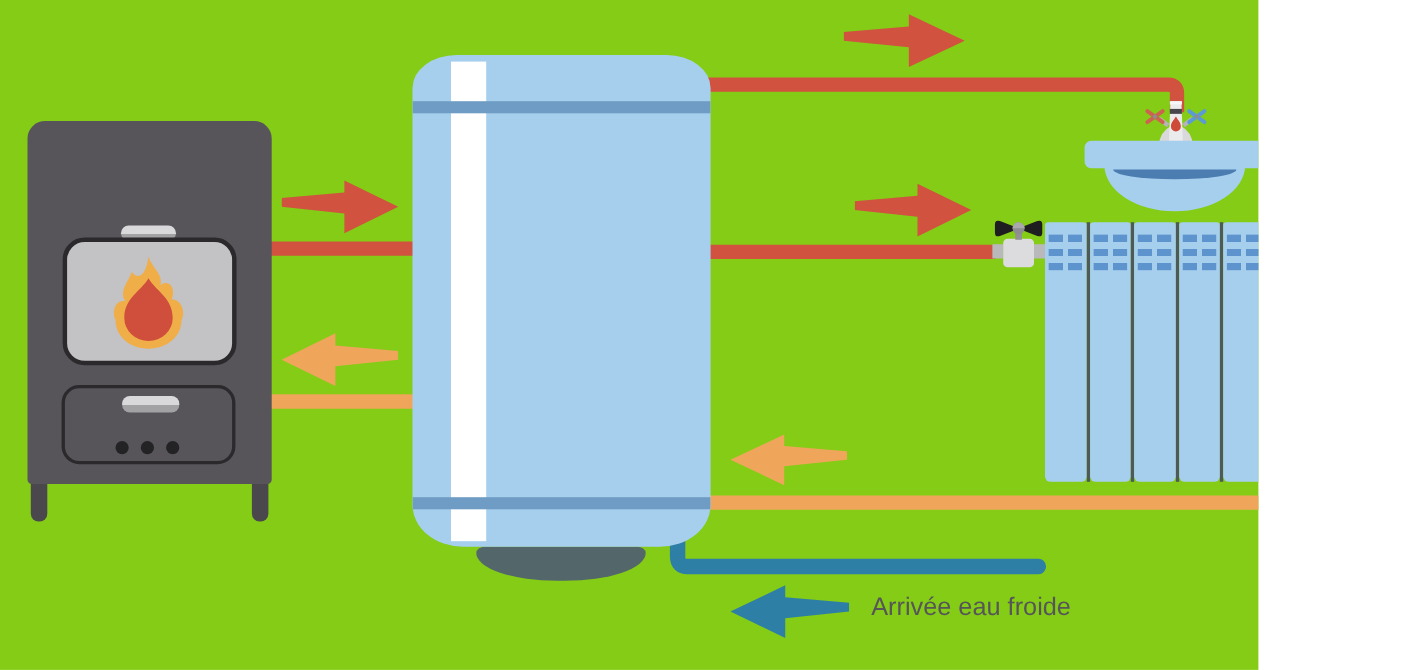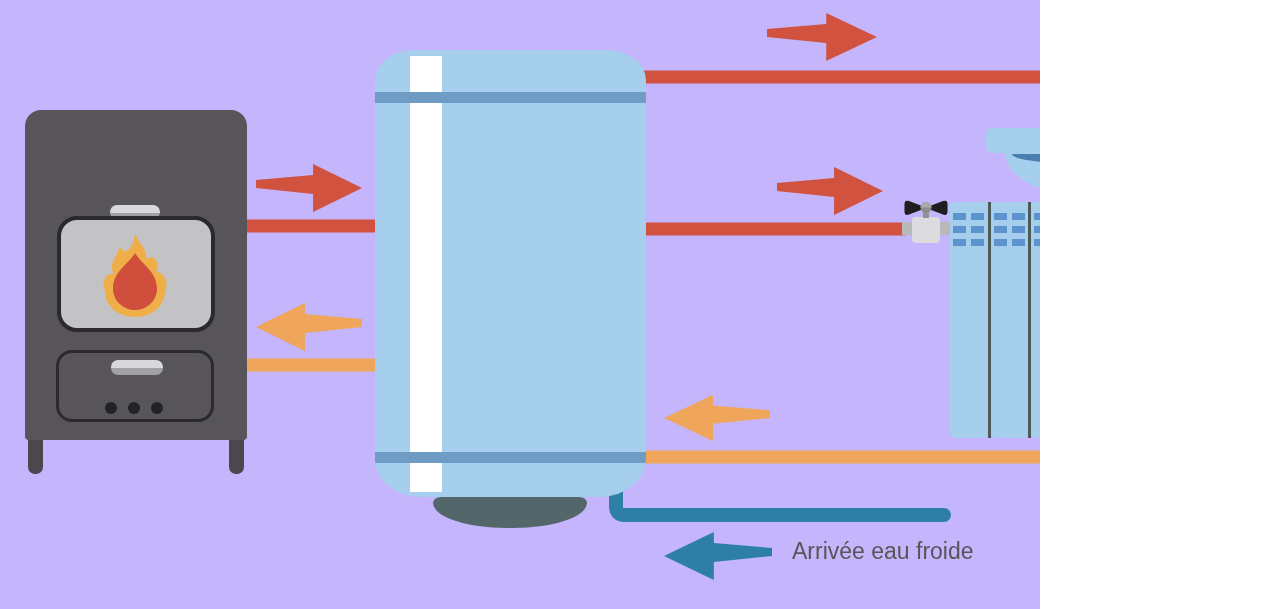--- a/index.html
+++ b/index.html
@@ -1,16 +1,16 @@
 <!DOCTYPE html>
 <html><head>
 <meta charset="utf-8">
 <style>
   html,body{margin:0;padding:0;background:#fff;}
-  .stage{position:relative;width:1040px;height:609px;background:#c4b5fd;overflow:hidden;
+  .stage{position:relative;width:1144px;height:609px;background:#84cc16;overflow:hidden;
          font-family:"Liberation Sans", sans-serif;}
   .abs{position:absolute;}
 
   
   .pipes{position:absolute;left:0;top:0;z-index:1;}
   .p-red{stroke:#d0523f;stroke-width:13;fill:none;}
   .p-orange{stroke:#efa65a;stroke-width:13;fill:none;}
   .p-blue{stroke:#2e7fa6;stroke-width:14;fill:none;}
 
   

